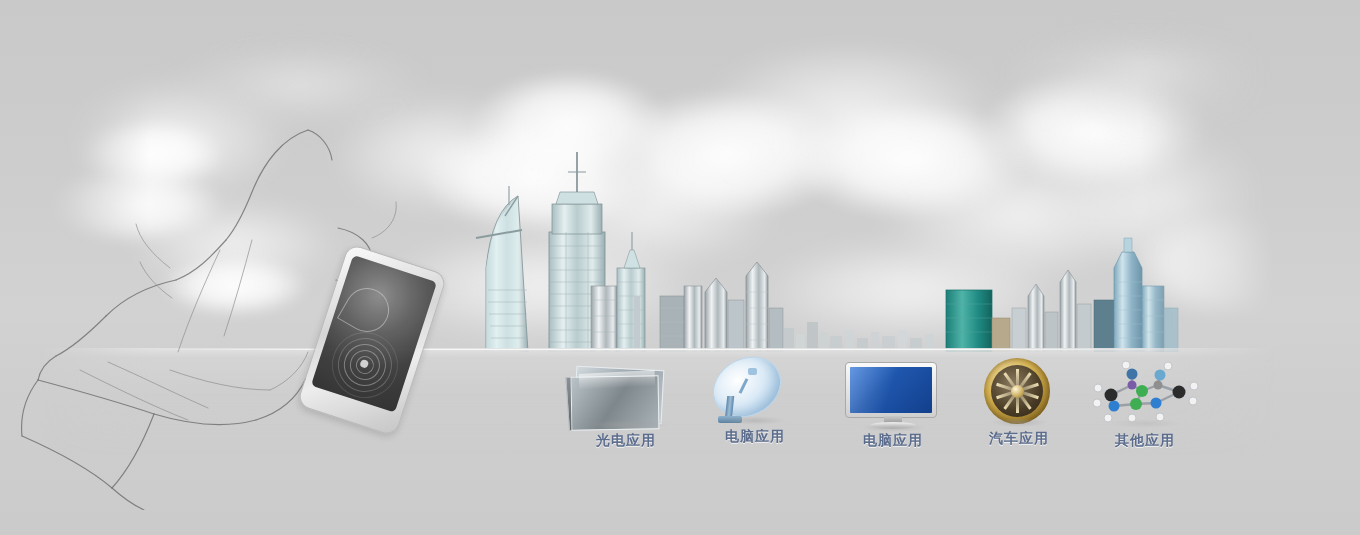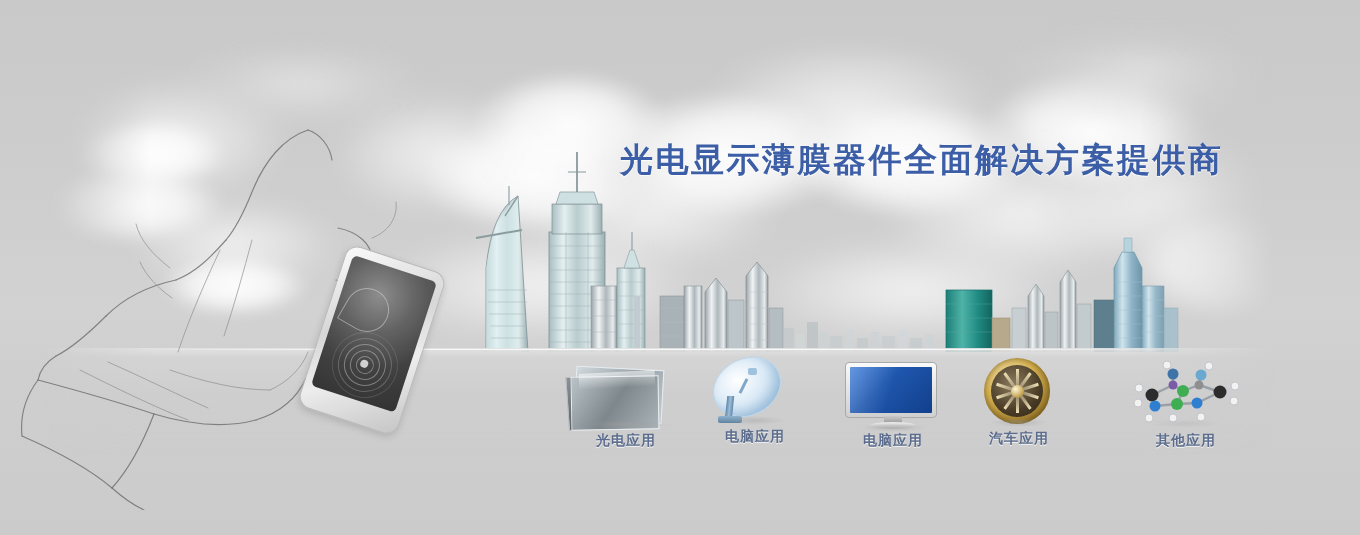--- a/index.html
+++ b/index.html
@@ -374,21 +374,20 @@
         <div class="ripple" style="left:36px;top:92px;width:16px;height:16px;"></div>
         <div class="ripple" style="left:30px;top:86px;width:28px;height:28px;"></div>
         <div class="ripple" style="left:24px;top:80px;width:40px;height:40px;"></div>
         <div class="ripple" style="left:18px;top:74px;width:52px;height:52px;opacity:.6;"></div>
         <div class="ripple" style="left:12px;top:68px;width:64px;height:64px;opacity:.35;"></div>
         <div class="ripple" style="left:40px;top:96px;width:8px;height:8px;background:#cfcfcf;border:none;"></div>
       </div>
     </div>
   </div>
 
-  <div class="headline">光电显示薄膜器件全面解决方案提供商</div>
 
   <div class="apps">
 
     <div class="app" style="left:561px;top:6px;">
       <div class="art">
         <div class="plate p1"></div>
         <div class="plate p2"></div>
         <div class="plate p3"></div>
         <div class="plate-gloss"></div>
         <div class="shadow"></div>
@@ -435,21 +434,21 @@
         <div class="mon">
             <div class="mon-screen"></div>
           </div>
         <div class="mon-neck"></div>
         <div class="mon-foot"></div>
         <div class="shadow" style="width:66px;bottom:-2px;"></div>
       </div>
       <div class="cap">电脑应用</div>
     </div>
 
-    <div class="app" style="left:1121px;top:6px;">
+    <div class="app" style="left:1080px;top:6px;">
       <div class="art">
         <svg width="130" height="70" viewBox="0 0 130 70">
           <g stroke="#9aa0a8" stroke-width="2.4" stroke-linecap="round">
             <line x1="31" y1="37" x2="52" y2="27"></line>
             <line x1="52" y1="27" x2="52" y2="16"></line>
             <line x1="52" y1="27" x2="62" y2="33"></line>
             <line x1="62" y1="33" x2="78" y2="27"></line>
             <line x1="78" y1="27" x2="99" y2="34"></line>
             <line x1="31" y1="37" x2="34" y2="48"></line>
             <line x1="34" y1="48" x2="56" y2="46"></line>

